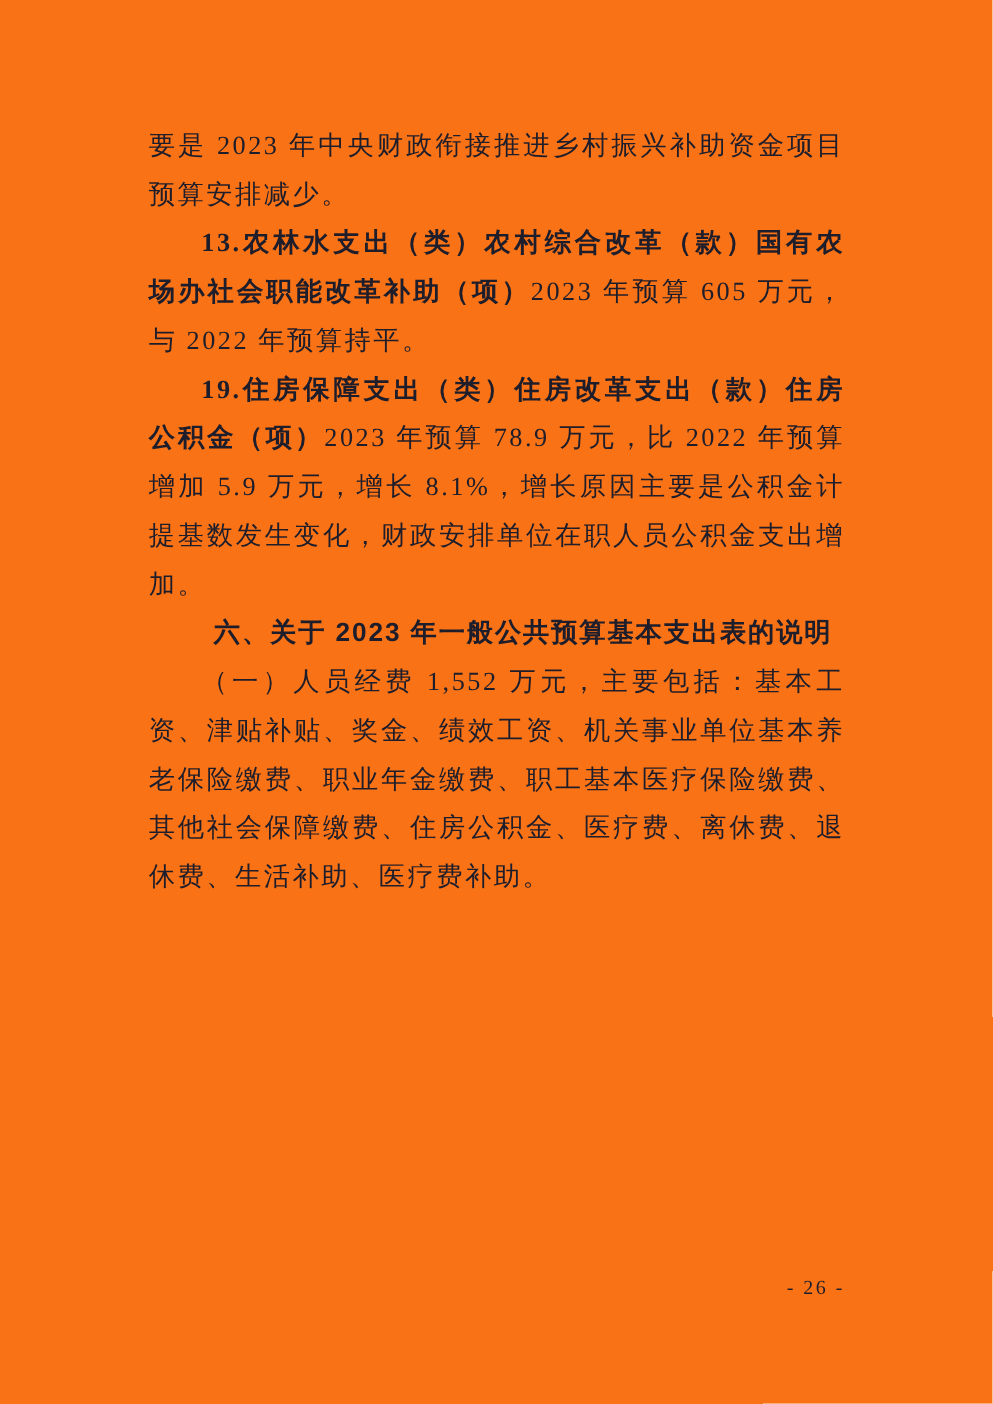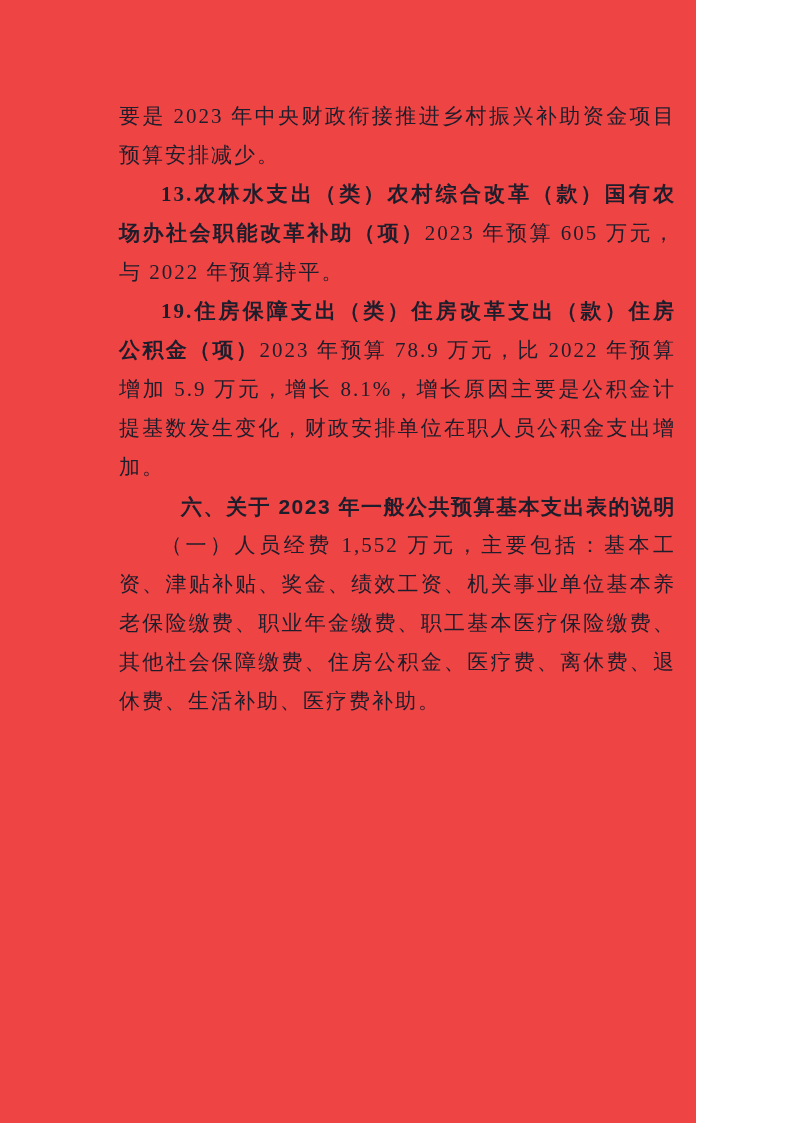--- a/index.html
+++ b/index.html
@@ -1,21 +1,21 @@
 <!DOCTYPE html>
 <html><head>
 <meta charset="utf-8">
 <style>
   * { margin: 0; padding: 0; box-sizing: border-box; }
   html, body { background: #ffffff; }
   .page {
     position: relative;
-    width: 696px;
+    width: 794px;
     height: 1123px;
-    background: #ef4444;
+    background: #f97316;
     overflow: hidden;
     font-family: "Liberation Serif", "DejaVu Serif", serif;
     color: #1d1d2b;
   }
   .content {
     position: absolute;
     left: 119px;
     top: 97px;
     width: 557px;
   }
@@ -25,21 +25,21 @@
     letter-spacing: 2px;
     text-align: justify;
     text-justify: inter-character;
     word-break: break-all;
   }
   p.para.indent { text-indent: 42px; }
   p.para.heading {
     font-family: "Liberation Sans", "DejaVu Sans", sans-serif;
     font-weight: bold;
     letter-spacing: 1.5px;
-    text-align: right;
+    text-align: center;
   }
   .run-b { font-weight: bold; }
   .footer {
     position: absolute;
     top: 1022px;
     left: 119px;
     width: 557px;
     text-align: right;
   }
   .page-number {
@@ -52,13 +52,16 @@
 <body>
 
 <div class="page">
   <main class="content" id="paragraphs">
       <p class="para body"><span class="run">要是 2023 年中央财政衔接推进乡村振兴补助资金项目预算安排减少。</span></p>
       <p class="para body indent"><span class="run run-b">13.农林水支出（类）农村综合改革（款）国有农场办社会职能改革补助（项）</span><span class="run">2023 年预算 605 万元，与 2022 年预算持平。</span></p>
       <p class="para body indent"><span class="run run-b">19.住房保障支出（类）住房改革支出（款）住房公积金（项）</span><span class="run">2023 年预算 78.9 万元，比 2022 年预算增加 5.9 万元，增长 8.1%，增长原因主要是公积金计提基数发生变化，财政安排单位在职人员公积金支出增加。</span></p>
       <p class="para heading indent"><span class="run run-b">六、关于 2023 年一般公共预算基本支出表的说明</span></p>
       <p class="para body indent"><span class="run">（一）人员经费 1,552 万元，主要包括：基本工资、津贴补贴、奖金、绩效工资、机关事业单位基本养老保险缴费、职业年金缴费、职工基本医疗保险缴费、其他社会保障缴费、住房公积金、医疗费、离休费、退休费、生活补助、医疗费补助。</span></p>
     </main>
+  <footer class="footer">
+    <span class="page-number">- 26 -</span>
+  </footer>
 </div>
 
 </body></html>

